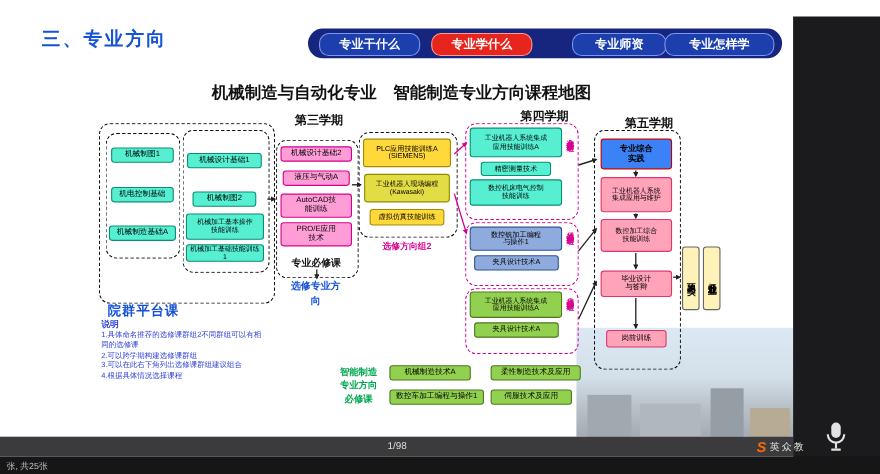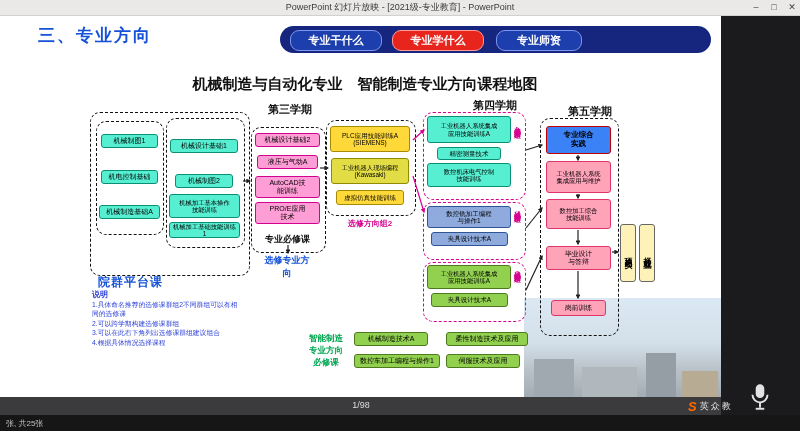--- a/index.html
+++ b/index.html
@@ -61,41 +61,36 @@
   .arrows{position:absolute;left:0;top:0;width:800px;height:431px;z-index:4;pointer-events:none;}
   .logo{position:absolute;left:688px;top:399px;display:flex;align-items:center;gap:3px;z-index:6;}
   .logo .mark{font-size:13px;font-weight:bold;font-style:italic;color:#ff6a00;}
   .logo .txt{font-size:9px;color:#e4e4e4;letter-spacing:2px;}
 </style>
 </head>
 <body>
 
 <div class="page">
 
-  <div class="titlebar">
-    <div class="t">PowerPoint 幻灯片放映 - [2021级-专业教育] - PowerPoint</div>
-    <div class="winbtn" style="left:748px;">–</div>
-    <div class="winbtn" style="left:766px;">□</div>
-    <div class="winbtn" style="left:784px;">✕</div>
-  </div>
 
   <div class="slidebg"></div>
 
   <div class="photo">
     <div class="bld" style="left:10px;width:40px;height:38px;background:#97a0a8;"></div>
     <div class="bld" style="left:58px;width:55px;height:30px;background:#a8b0b6;"></div>
     <div class="bld" style="left:122px;width:30px;height:44px;background:#8b949c;"></div>
     <div class="bld" style="left:158px;width:36px;height:26px;background:#b0a289;"></div>
   </div>
 
   <div class="stitle">三、专业方向</div>
   <div class="navstrip"></div>
   <div class="navbtn" style="left:290px;width:90px;">专业干什么</div>
   <div class="navbtn red" style="left:392px;width:90px;">专业学什么</div>
-  <div class="navbtn" style="left:496px;width:84px;">专业师资</div>
+  <div class="navbtn" style="left:520px;width:84px;">专业师资</div>
+  <div class="navbtn" style="left:604px;width:98px;">专业怎样学</div>
   <div class="heading">机械制造与自动化专业　智能制造专业方向课程地图</div>
 
   <div class="term" style="left:250px;top:102px;width:80px;">第三学期</div>
   <div class="term" style="left:455px;top:98px;width:80px;">第四学期</div>
   <div class="term" style="left:560px;top:104px;width:60px;">第五学期</div>
 
   <div class="dash" style="left:90px;top:112px;width:158px;height:162px;"></div>
   <div class="dash" style="left:96px;top:121px;width:66px;height:112px;"></div>
   <div class="dash" style="left:166px;top:118px;width:77px;height:128px;"></div>
   <div class="cb c-cyan" style="left:101px;top:134px;width:57px;height:14px;">机械制图1</div>

